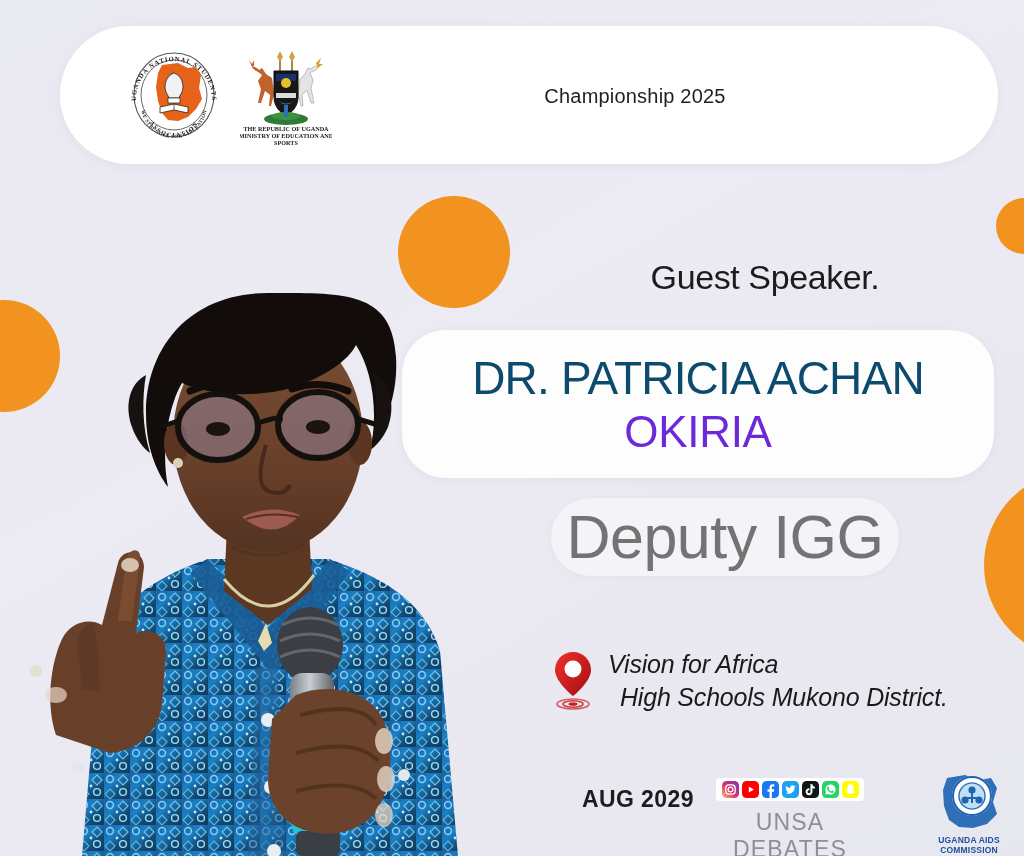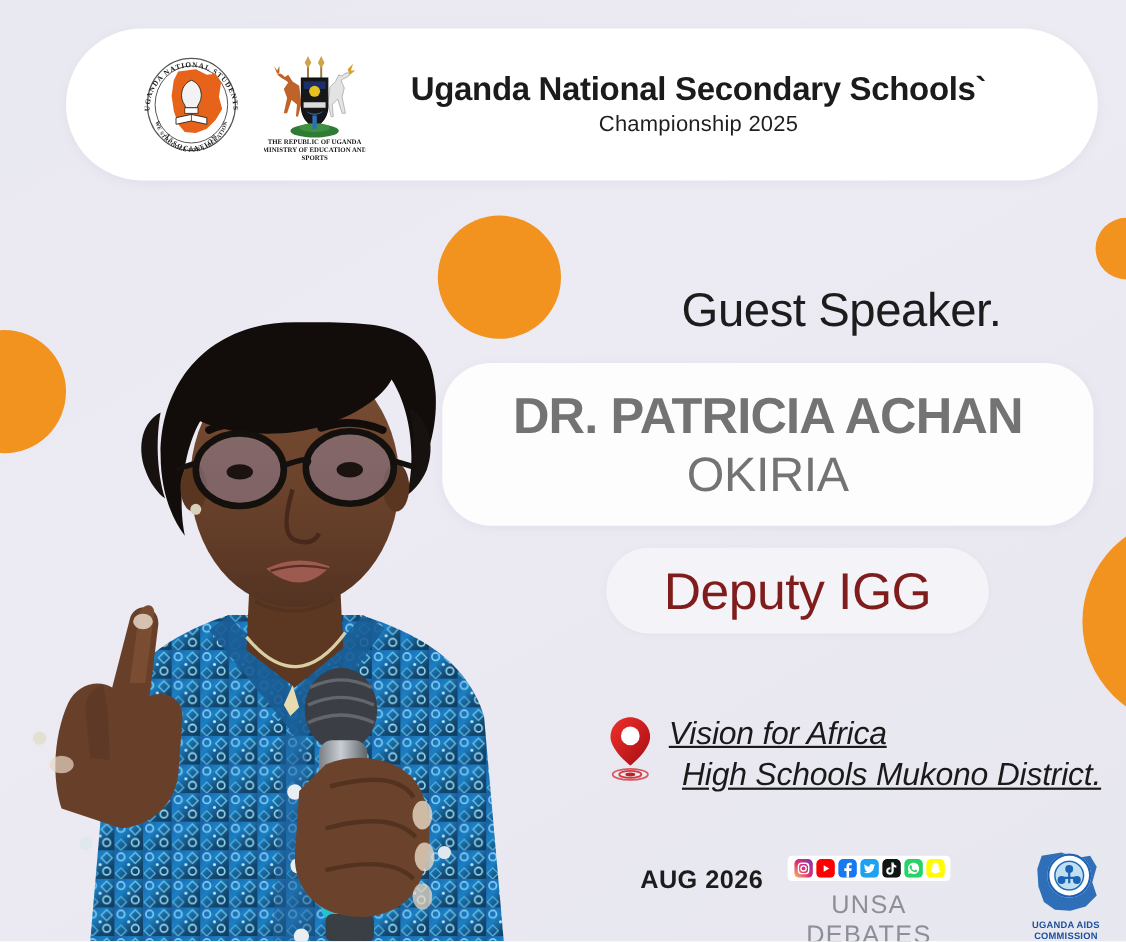--- a/index.html
+++ b/index.html
@@ -83,85 +83,84 @@
   }
   .photo-svg { position: absolute; left: 0; top: 0; }
 
   
   .guest-label {
     position: absolute;
     left: 530px;
     top: 258px;
     width: 470px;
     text-align: center;
-    font-size: 43px;
+    font-size: 34px;
     color: #1c1c1c;
     letter-spacing: -0.4px;
   }
   .name-card {
     position: absolute;
     left: 402px;
     top: 330px;
     width: 592px;
     height: 148px;
     background: #fdfdfd;
     border-radius: 44px;
     box-shadow: 0 2px 10px rgba(120,120,150,0.07);
     display: flex;
     flex-direction: column;
     justify-content: center;
     align-items: center;
   }
   .name-line1 {
     font-size: 46px;
-    font-weight: bold;
-    color: #737373;
+    font-weight: normal;
+    color: #0c4a6e;
     letter-spacing: -0.8px;
     white-space: nowrap;
   }
   .name-line2 {
     font-size: 44px;
-    color: #737373;
+    color: #6d28d9;
     letter-spacing: -0.3px;
     margin-top: 2px;
   }
   .role-pill {
     position: absolute;
     left: 551px;
     top: 498px;
     width: 348px;
     height: 78px;
     background: #f4f3f8;
     border-radius: 39px;
     display: flex;
     align-items: center;
     justify-content: center;
-    font-size: 47px;
-    color: #7f1d1d;
+    font-size: 61px;
+    color: #737373;
     letter-spacing: -0.5px;
     box-shadow: 0 1px 6px rgba(120,120,150,0.06);
   }
 
   
   .venue {
     position: absolute;
     left: 552px;
     top: 648px;
     display: flex;
     align-items: flex-start;
     gap: 14px;
   }
   .pin-icon { width: 42px; height: 62px; flex: 0 0 auto; margin-top: 2px; }
   .venue-text {
     font-style: italic;
-    font-size: 29px;
+    font-size: 25px;
     color: #1a1a1a;
     line-height: 1.32;
     letter-spacing: -0.2px;
-    text-decoration: underline;
   }
   .venue-l2 { padding-left: 12px; }
 
   
   .dates {
     position: absolute;
     left: 582px;
     top: 784px;
     text-align: center;
     font-weight: bold;
@@ -274,21 +273,20 @@
         <ellipse cx="46" cy="76" rx="22" ry="6" fill="#2f7a34"></ellipse>
         <ellipse cx="46" cy="73" rx="14" ry="4" fill="#3f9142"></ellipse>
         <path d="M44,62 l0,12 l4,0 l0,-12 z" fill="#2f6fb8"></path>
         <text x="46" y="88" text-anchor="middle" font-size="6.2" font-weight="bold" fill="#1a1a1a" font-family="'Liberation Serif', serif">THE REPUBLIC OF UGANDA</text>
         <text x="46" y="95" text-anchor="middle" font-size="6.2" font-weight="bold" fill="#1a1a1a" font-family="'Liberation Serif', serif">MINISTRY OF EDUCATION AND</text>
         <text x="46" y="102" text-anchor="middle" font-size="6.2" font-weight="bold" fill="#1a1a1a" font-family="'Liberation Serif', serif">SPORTS</text>
       </svg>
     </div>
 
     <div class="header-titles">
-      <div class="title-l1">Uganda National Secondary Schools`</div>
       <div class="title-l3">Championship 2025</div>
     </div>
   </div>
 
   <div class="photo-wrap">
     <svg class="photo-svg" width="560" height="681" viewBox="0 0 560 681">
       <defs>
         <linearGradient id="blouse" x1="0" y1="0" x2="1" y2="1">
           <stop offset="0%" stop-color="#1f5fa8"></stop>
           <stop offset="35%" stop-color="#1b7fc4"></stop>
@@ -428,21 +426,21 @@
       <ellipse cx="21" cy="54" rx="10" ry="3.2" fill="none" stroke="#d2282c" stroke-width="1.6" opacity="0.9"></ellipse>
       <ellipse cx="21" cy="54" rx="4.5" ry="1.8" fill="#c12125"></ellipse>
     </svg>
     <div class="venue-text">
       <div>Vision for Africa</div>
       <div class="venue-l2">High Schools Mukono District.</div>
     </div>
   </div>
 
   <div class="dates">
-    <div>AUG 2026</div>
+    <div>AUG 2029</div>
   </div>
 
   <div class="social-block">
     <div class="social-row">
       <svg class="social-icon" viewBox="0 0 20 20">
         <defs>
             <linearGradient id="ig" x1="0" y1="1" x2="1" y2="0">
           <stop offset="0%" stop-color="#fdc468"></stop>
               <stop offset="45%" stop-color="#e1306c"></stop>
               <stop offset="100%" stop-color="#7a35b5"></stop>

